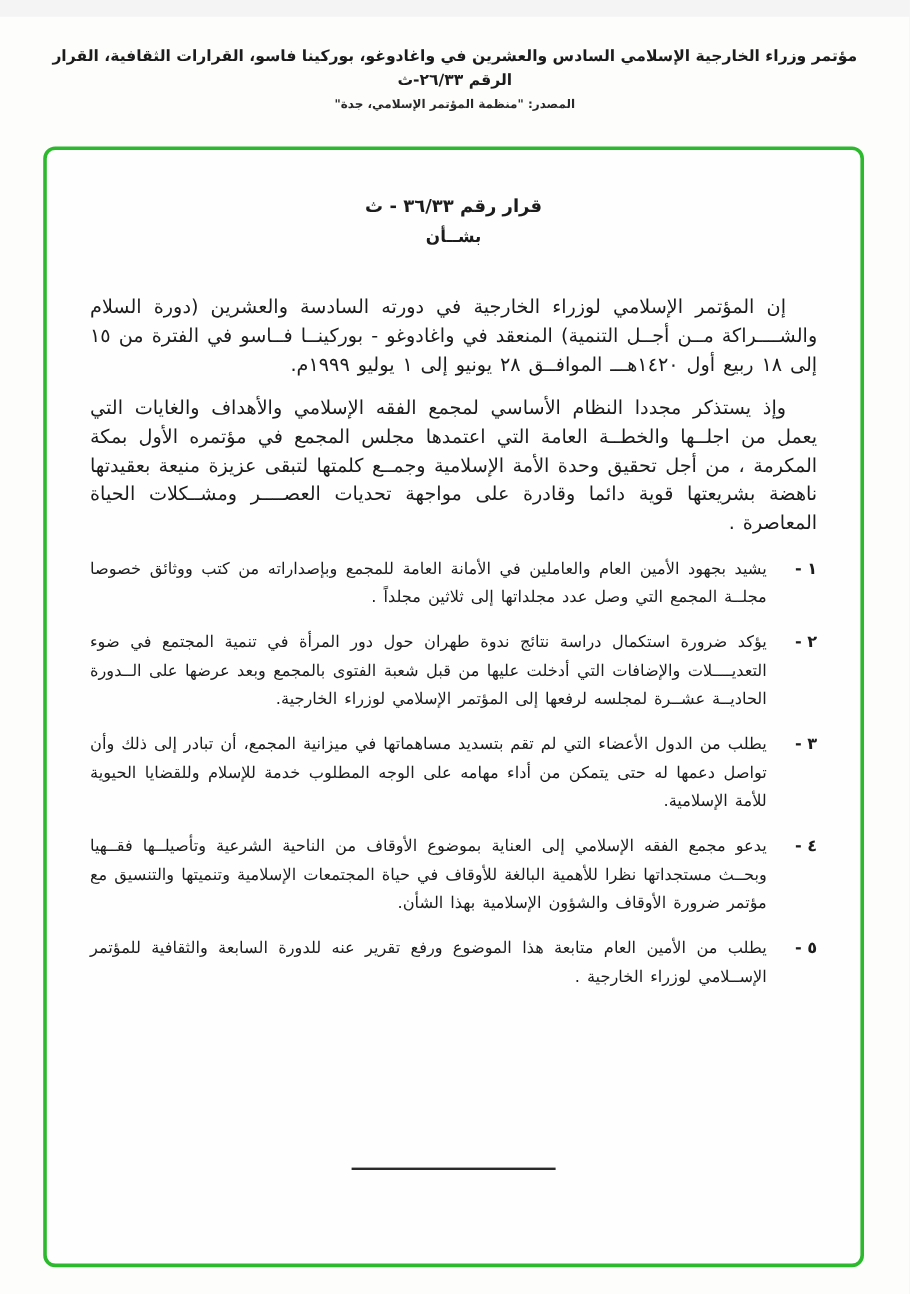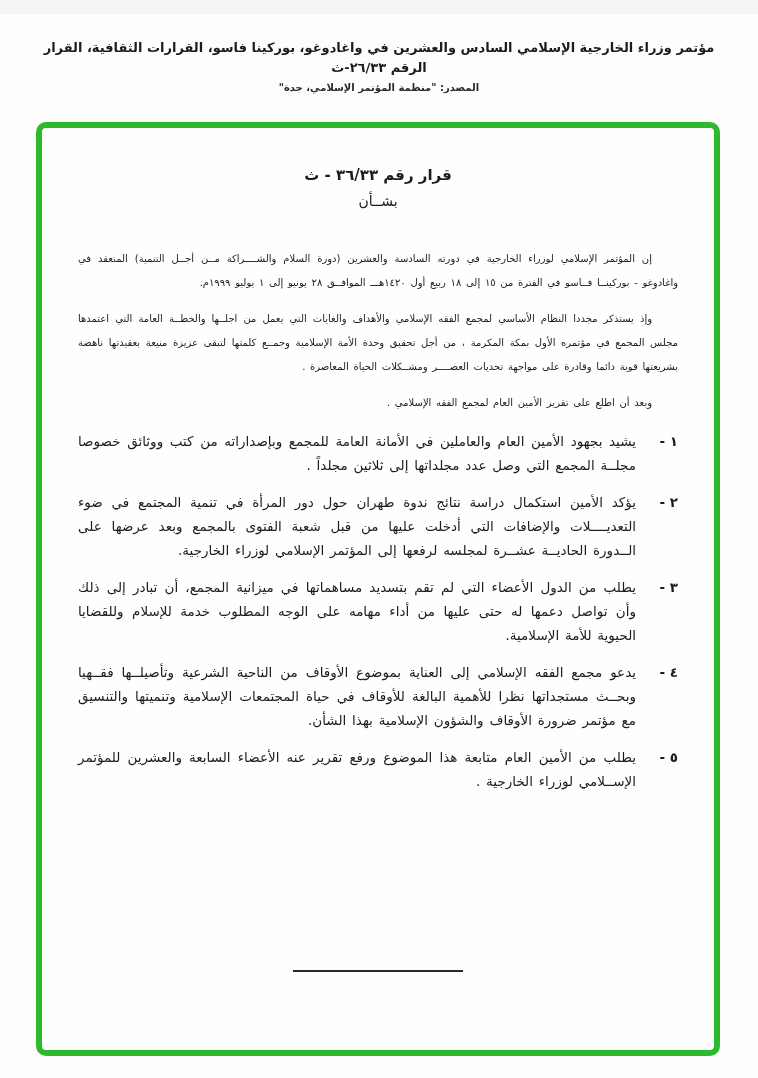--- a/index.html
+++ b/index.html
@@ -32,49 +32,49 @@
     font-size: 10px;
     font-weight: 700;
     color: #2a2a2a;
   }
   .frame {
     position: absolute;
     top: 108px;
     right: 38px;
     left: 36px;
     bottom: 36px;
-    border: 6px solid #fca5a5;
+    border: 3px solid #fca5a5;
     border-radius: 10px;
     padding: 26px 36px 20px 36px;
     overflow: hidden;
     background: #fefefe;
   }
   .title-block {
     text-align: center;
     margin-top: 12px;
     margin-bottom: 38px;
   }
   .res-title {
     font-size: 15px;
     font-weight: 700;
     letter-spacing: 0.3px;
   }
   .res-regarding {
     font-size: 14px;
-    font-weight: 400;
+    font-weight: 700;
     margin-top: 9px;
   }
   .res-subject {
     font-size: 15.5px;
     font-weight: 700;
     margin-top: 9px;
   }
   .para {
     margin: 0 0 12px 0;
-    font-size: 10px;
+    font-size: 16px;
     line-height: 24px;
     text-align: justify;
     text-indent: 26px;
     word-spacing: 1.5px;
   }
   .items {
     margin-top: 14px;
   }
   .item {
     display: flex;
@@ -114,47 +114,46 @@
 
   <div class="frame" style="border-color: rgb(45, 185, 45);">
 
     <div class="title-block">
       <div class="res-title">قرار رقم ٣٦/٣٣ - ث</div>
       <div class="res-regarding">بشــأن</div>
     </div>
 
     <p class="para">إن المؤتمر الإسلامي لوزراء الخارجية في دورته السادسة والعشرين (دورة السلام والشــــراكة مــن أجــل التنمية) المنعقد في واغادوغو - بوركينــا فــاسو في الفترة من ١٥ إلى ١٨ ربيع أول ١٤٢٠هـــ الموافــق ٢٨ يونيو إلى ١ يوليو ١٩٩٩م.</p>
     <p class="para">وإذ يستذكر مجددا النظام الأساسي لمجمع الفقه الإسلامي والأهداف والغايات التي يعمل من اجلــها والخطــة العامة التي اعتمدها مجلس المجمع في مؤتمره الأول بمكة المكرمة ، من أجل تحقيق وحدة الأمة الإسلامية وجمــع كلمتها لتبقى عزيزة منيعة بعقيدتها ناهضة بشريعتها قوية دائما وقادرة على مواجهة تحديات العصــــر ومشــكلات الحياة المعاصرة .</p>
-    <p class="para">وبعد أن اطلع على تقرير الأمين العام لمجمع الفقه الإسلامي .</p>
 
     <div class="items">
 
       <div class="item">
         <span class="item-num">١ -</span>
         <span class="item-text">يشيد بجهود الأمين العام والعاملين في الأمانة العامة للمجمع وبإصداراته من كتب ووثائق خصوصا مجلــة المجمع التي وصل عدد مجلداتها إلى ثلاثين مجلداً .</span>
       </div>
 
       <div class="item">
         <span class="item-num">٢ -</span>
-        <span class="item-text">يؤكد الأمين استكمال دراسة نتائج ندوة طهران حول دور المرأة في تنمية المجتمع في ضوء التعديــــلات والإضافات التي أدخلت عليها من قبل شعبة الفتوى بالمجمع وبعد عرضها على الــدورة الحاديــة عشــرة لمجلسه لرفعها إلى المؤتمر الإسلامي لوزراء الخارجية.</span>
+        <span class="item-text">يؤكد ضرورة استكمال دراسة نتائج ندوة طهران حول دور المرأة في تنمية المجتمع في ضوء التعديــــلات والإضافات التي أدخلت عليها من قبل شعبة الفتوى بالمجمع وبعد عرضها على الــدورة الحاديــة عشــرة لمجلسه لرفعها إلى المؤتمر الإسلامي لوزراء الخارجية.</span>
       </div>
 
       <div class="item">
         <span class="item-num">٣ -</span>
-        <span class="item-text">يطلب من الدول الأعضاء التي لم تقم بتسديد مساهماتها في ميزانية المجمع، أن تبادر إلى ذلك وأن تواصل دعمها له حتى عليها من أداء مهامه على الوجه المطلوب خدمة للإسلام وللقضايا الحيوية للأمة الإسلامية.</span>
+        <span class="item-text">يطلب من الدول الأعضاء التي لم تقم بتسديد مساهماتها في ميزانية المجمع، أن تبادر إلى ذلك وأن تواصل دعمها له حتى يتمكن من أداء مهامه على الوجه المطلوب خدمة للإسلام وللقضايا الحيوية للأمة الإسلامية.</span>
       </div>
 
       <div class="item">
         <span class="item-num">٤ -</span>
         <span class="item-text">يدعو مجمع الفقه الإسلامي إلى العناية بموضوع الأوقاف من الناحية الشرعية وتأصيلــها فقــهيا وبحــث مستجداتها نظرا للأهمية البالغة للأوقاف في حياة المجتمعات الإسلامية وتنميتها والتنسيق مع مؤتمر ضرورة الأوقاف والشؤون الإسلامية بهذا الشأن.</span>
       </div>
 
       <div class="item">
         <span class="item-num">٥ -</span>
-        <span class="item-text">يطلب من الأمين العام متابعة هذا الموضوع ورفع تقرير عنه الأعضاء السابعة والعشرين للمؤتمر الإســلامي لوزراء الخارجية .</span>
+        <span class="item-text">يطلب من الأمين العام متابعة هذا الموضوع ورفع تقرير عنه للدورة السابعة والثقافية للمؤتمر الإســلامي لوزراء الخارجية .</span>
       </div>
 
     </div>
 
     <div class="footer-rule"></div>
 
   </div>
 
 </div>
 

